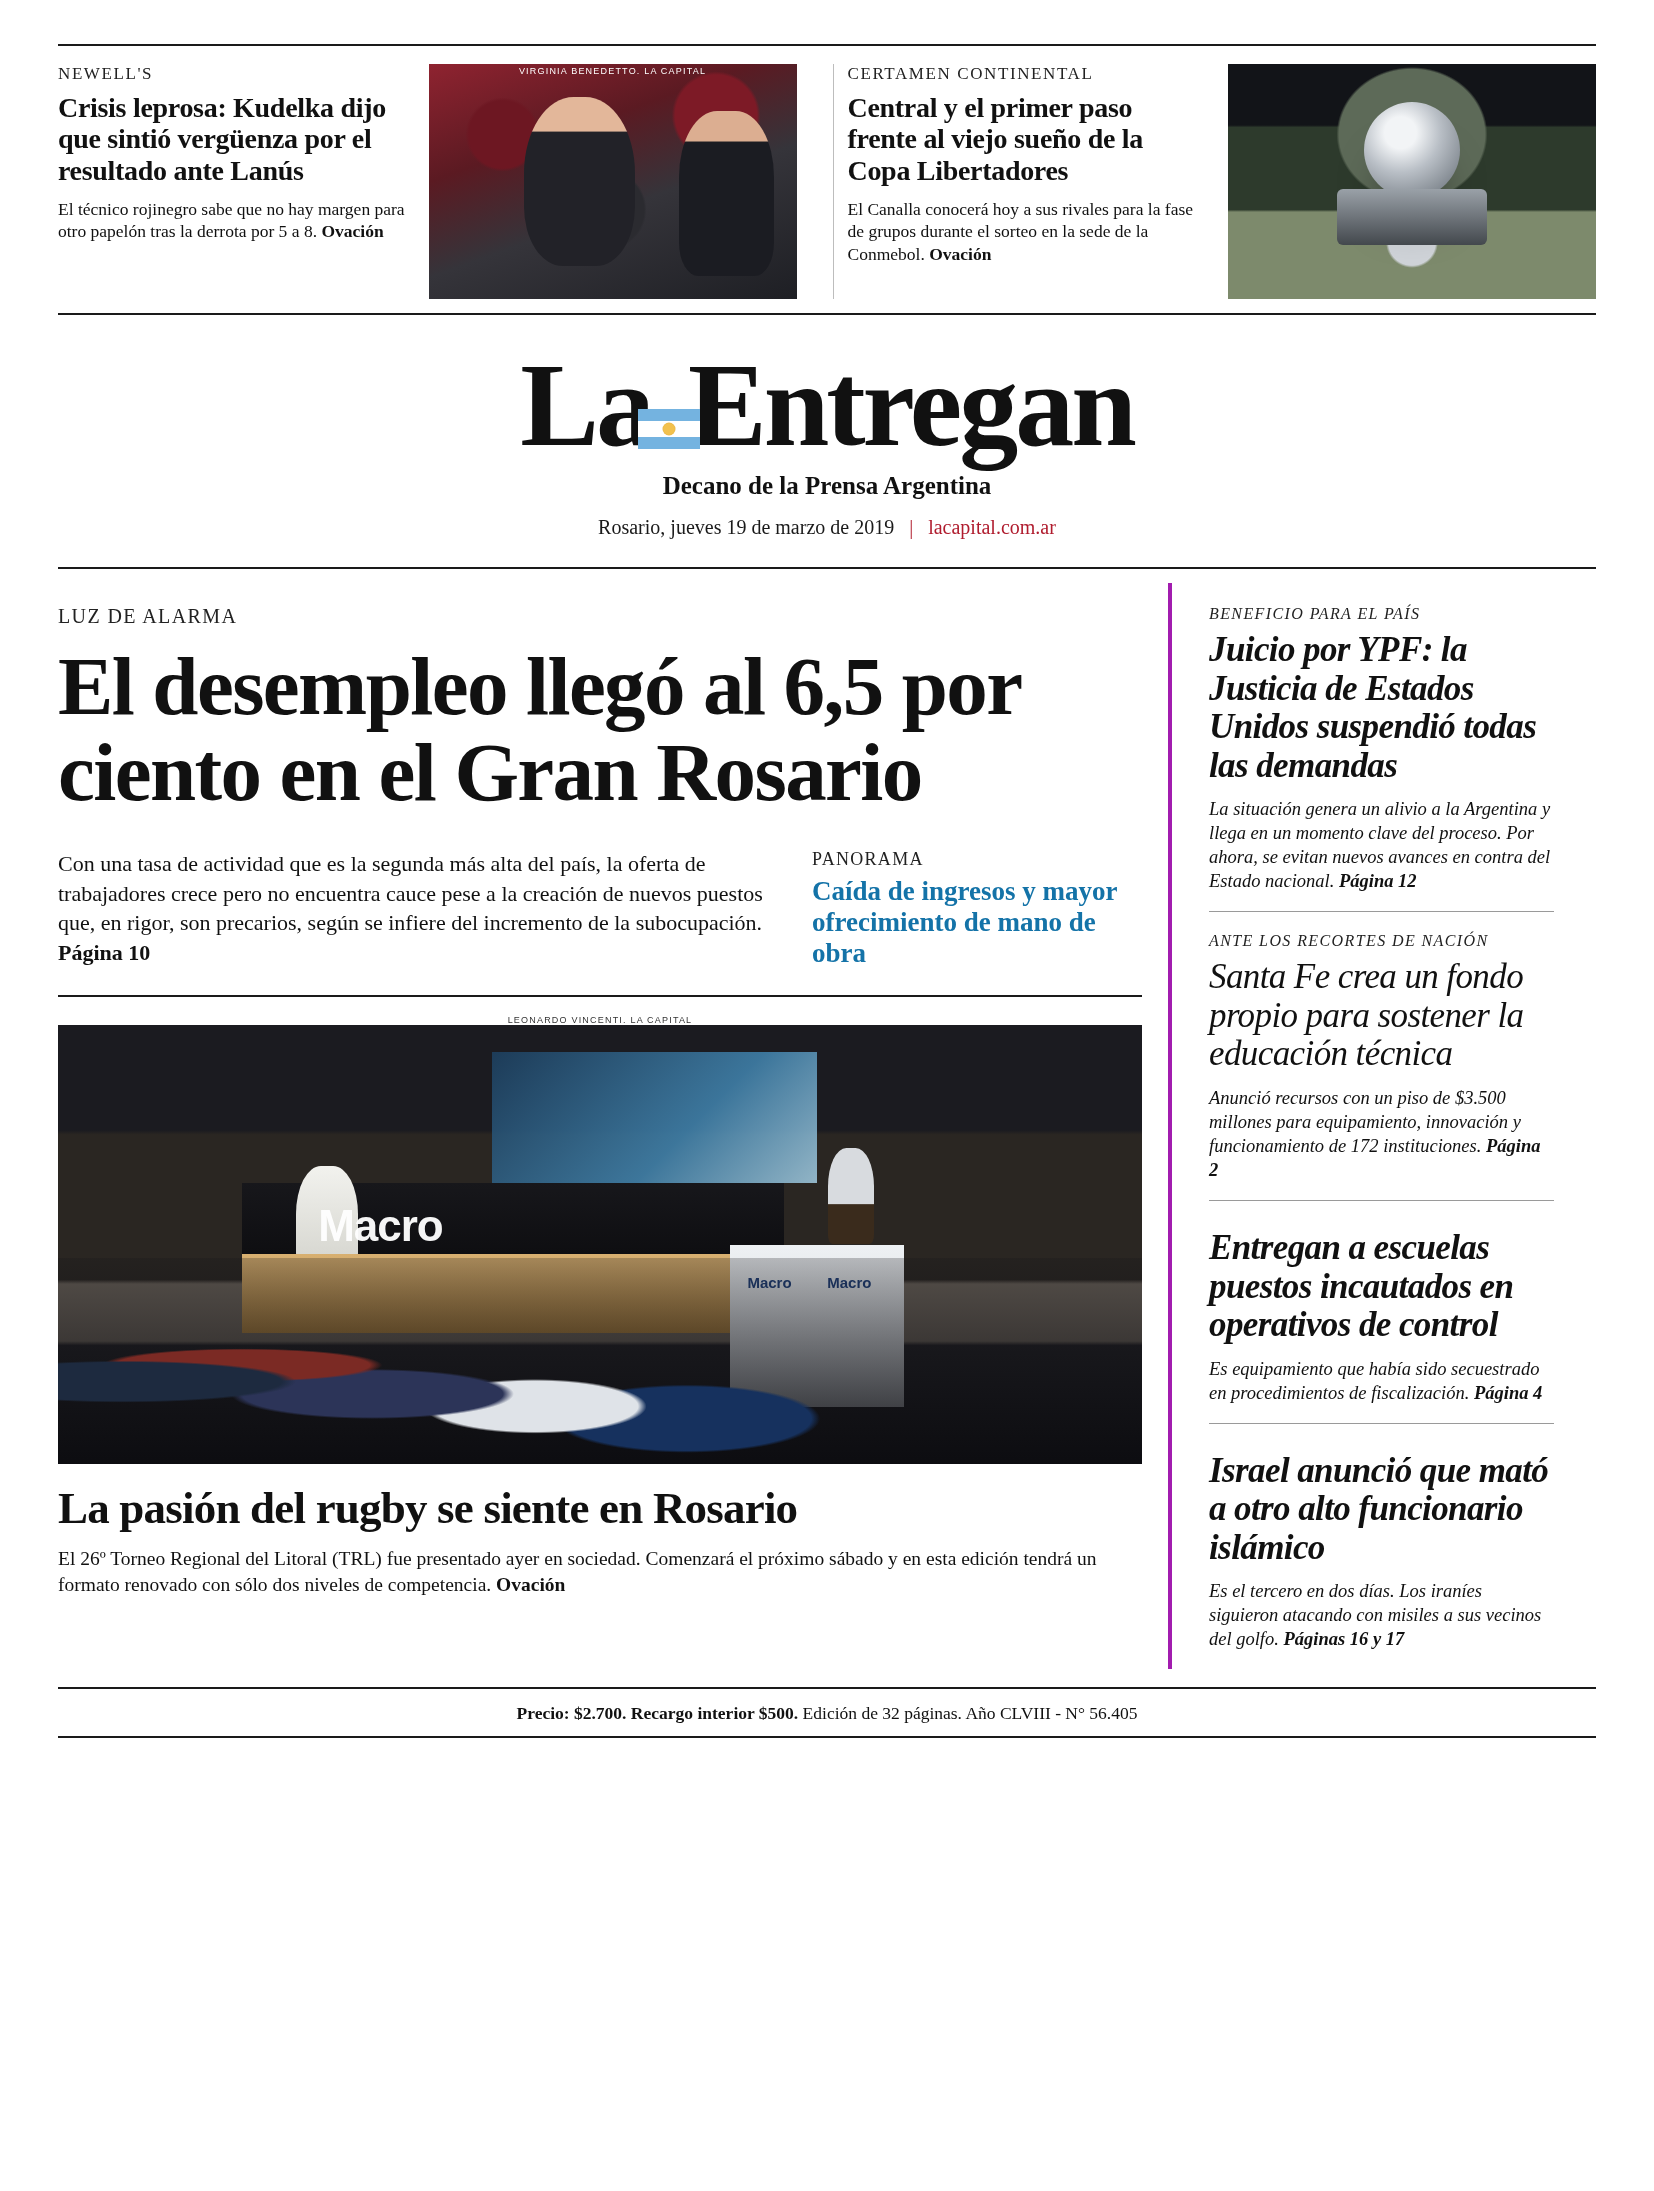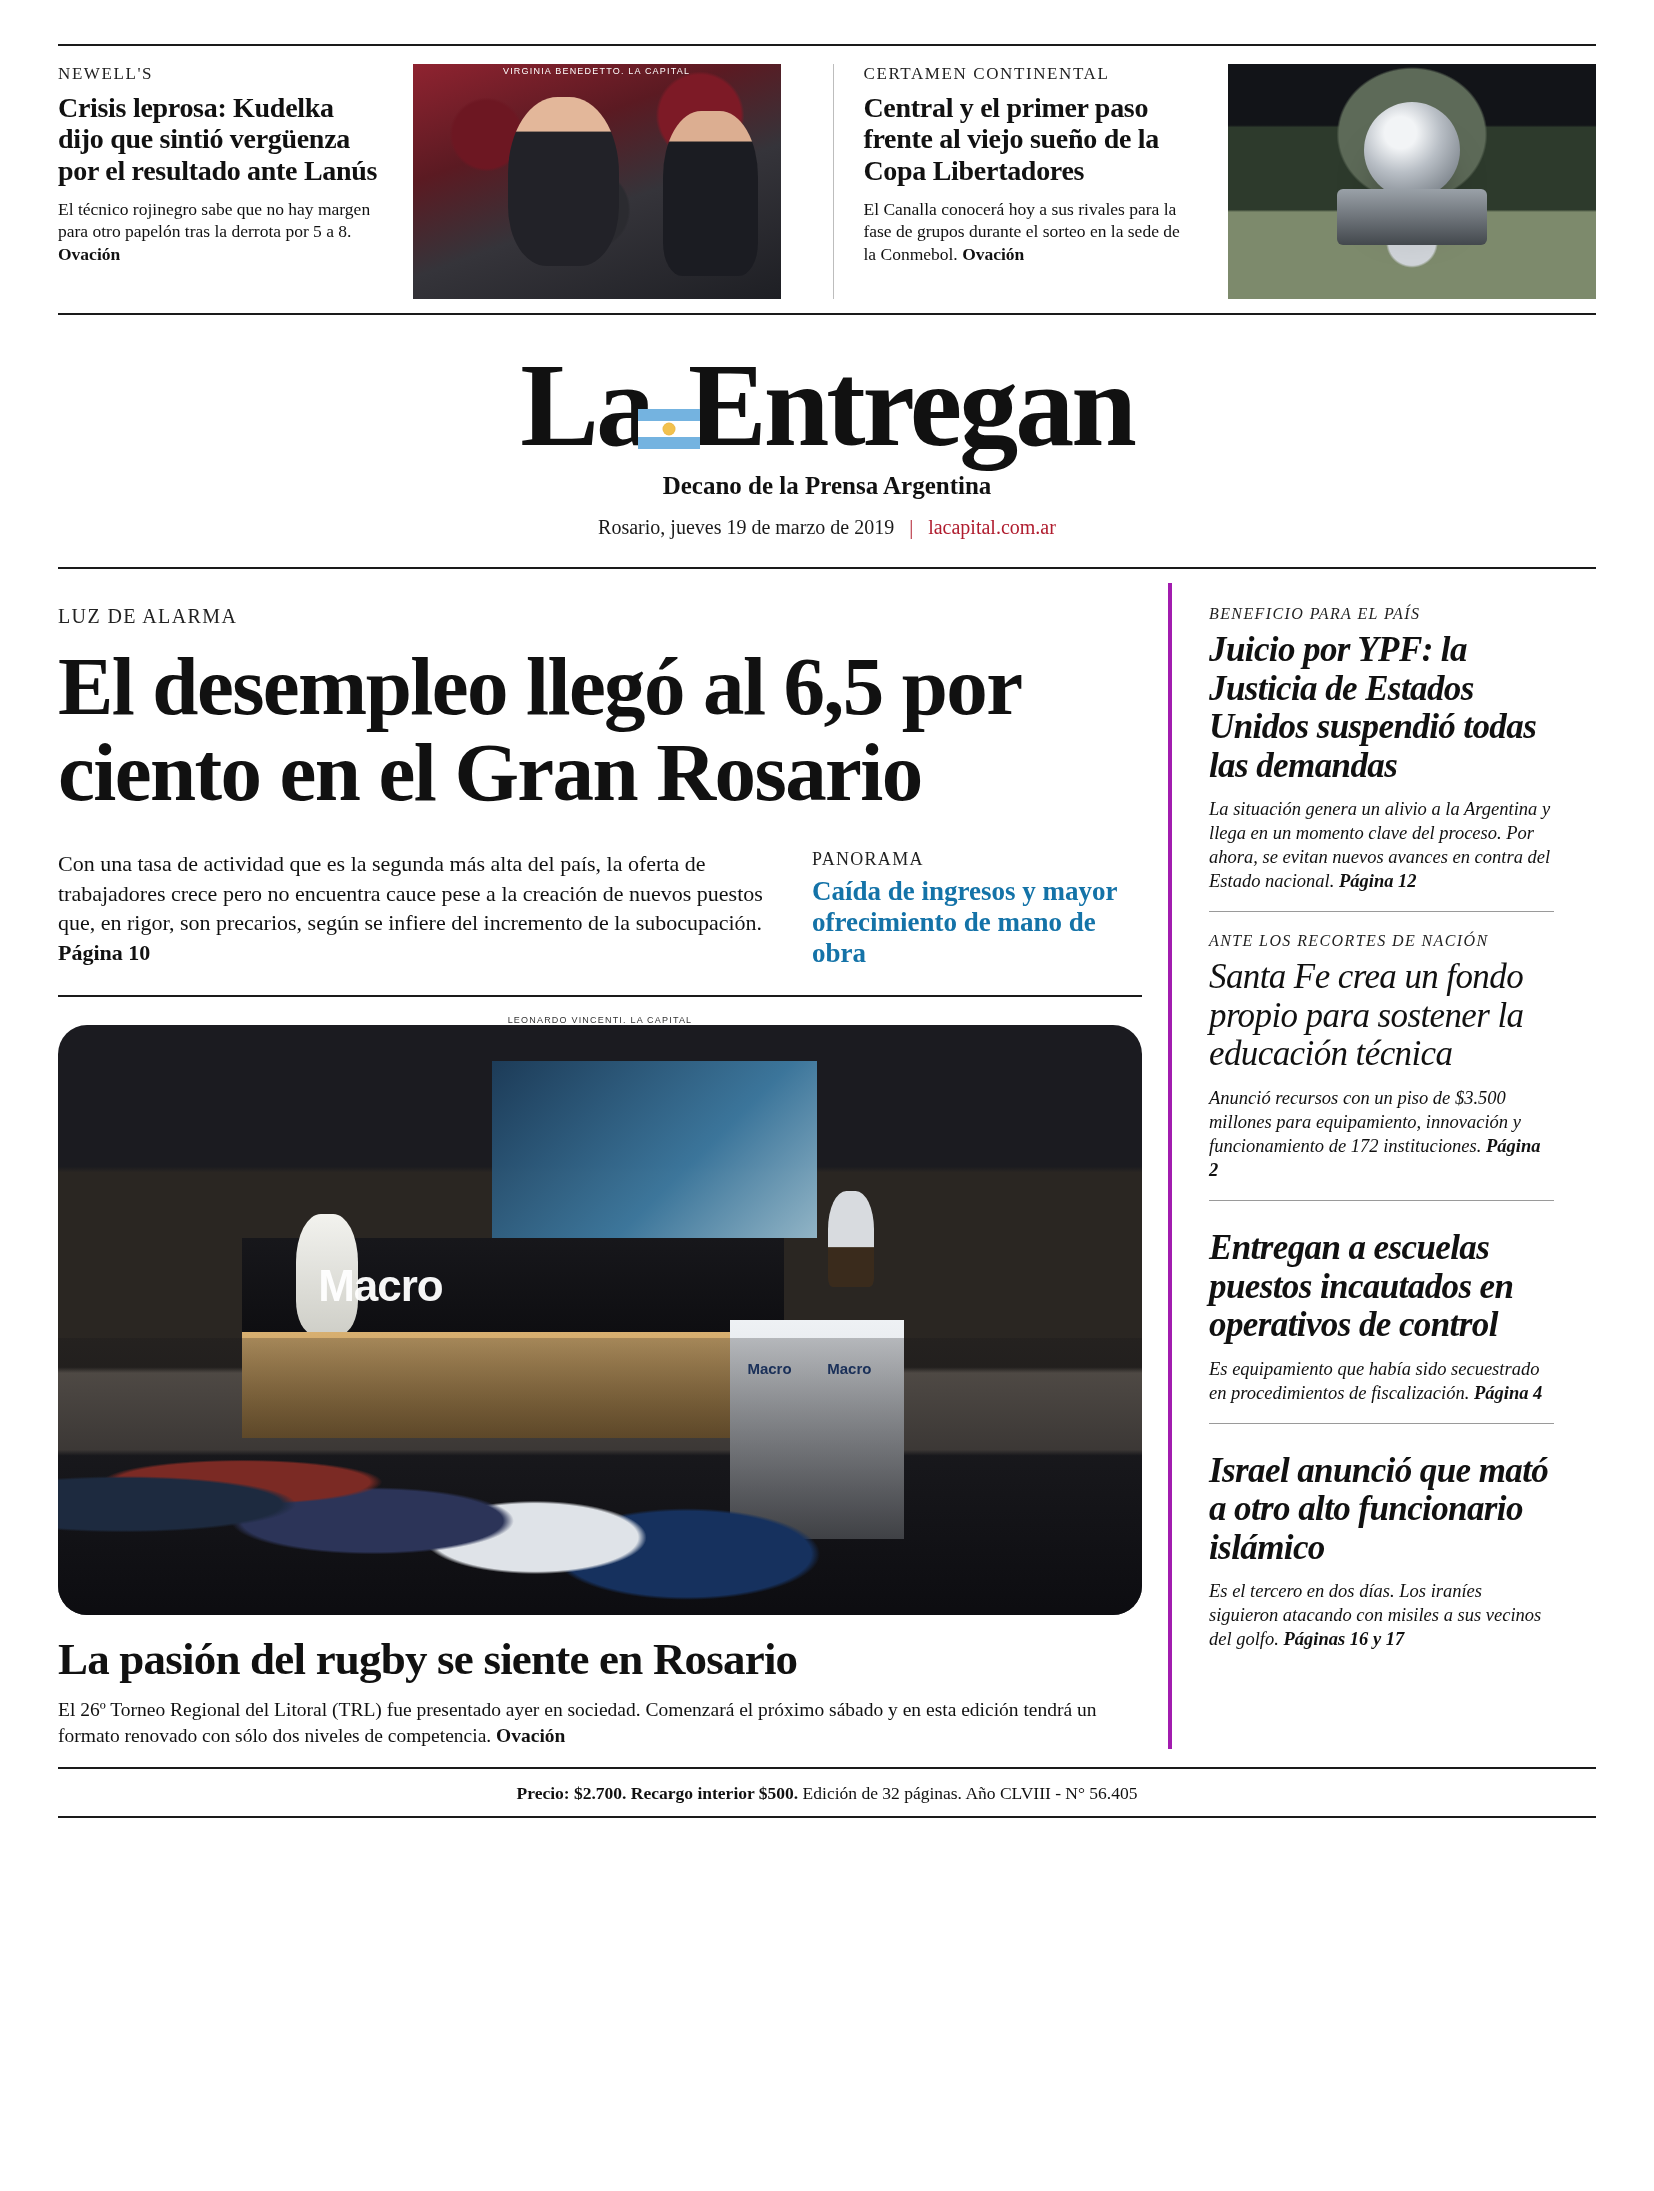--- a/index.html
+++ b/index.html
@@ -55,21 +55,21 @@
     color: #333;
     text-transform: uppercase;
     text-align: center;
   }
   b, strong { font-weight: bold; }
 
   
   .topstrip {
     display: flex;
     align-items: flex-start;
-    gap: 16px;
+    gap: 0;
     padding-top: 18px;
   }
   .ts-col {
     width: 372px;
     padding-right: 18px;
     box-sizing: border-box;
   }
   .ts-col .hl {
     font-size: 28px;
     line-height: 1.12;
@@ -250,25 +250,24 @@
     font-size: 27px;
     line-height: 1.15;
     font-weight: bold;
     color: #1473a8;
   }
 
   
   .rugby-wrap { margin-top: 18px; }
   .rugby-photo {
     width: 100%;
-    height: 590px;
+    height: 439px;
     position: relative;
     overflow: hidden;
     background: linear-gradient(180deg,#1b1b20 0 24%, #2a2622 25% 58%, #6d655c 59% 72%, #242428 73% 100%);
-    border-radius: 29px;
   }
   .rg-screen {
     position: absolute; left: 40%; top: 6%;
     width: 30%; height: 30%;
     background: linear-gradient(135deg,#1d3f5e,#3f7fa8 60%,#9dc4d8);
     opacity: .9;
   }
   .rg-stage {
     position: absolute; left: 17%; top: 52%;
     width: 58%; height: 18%;

